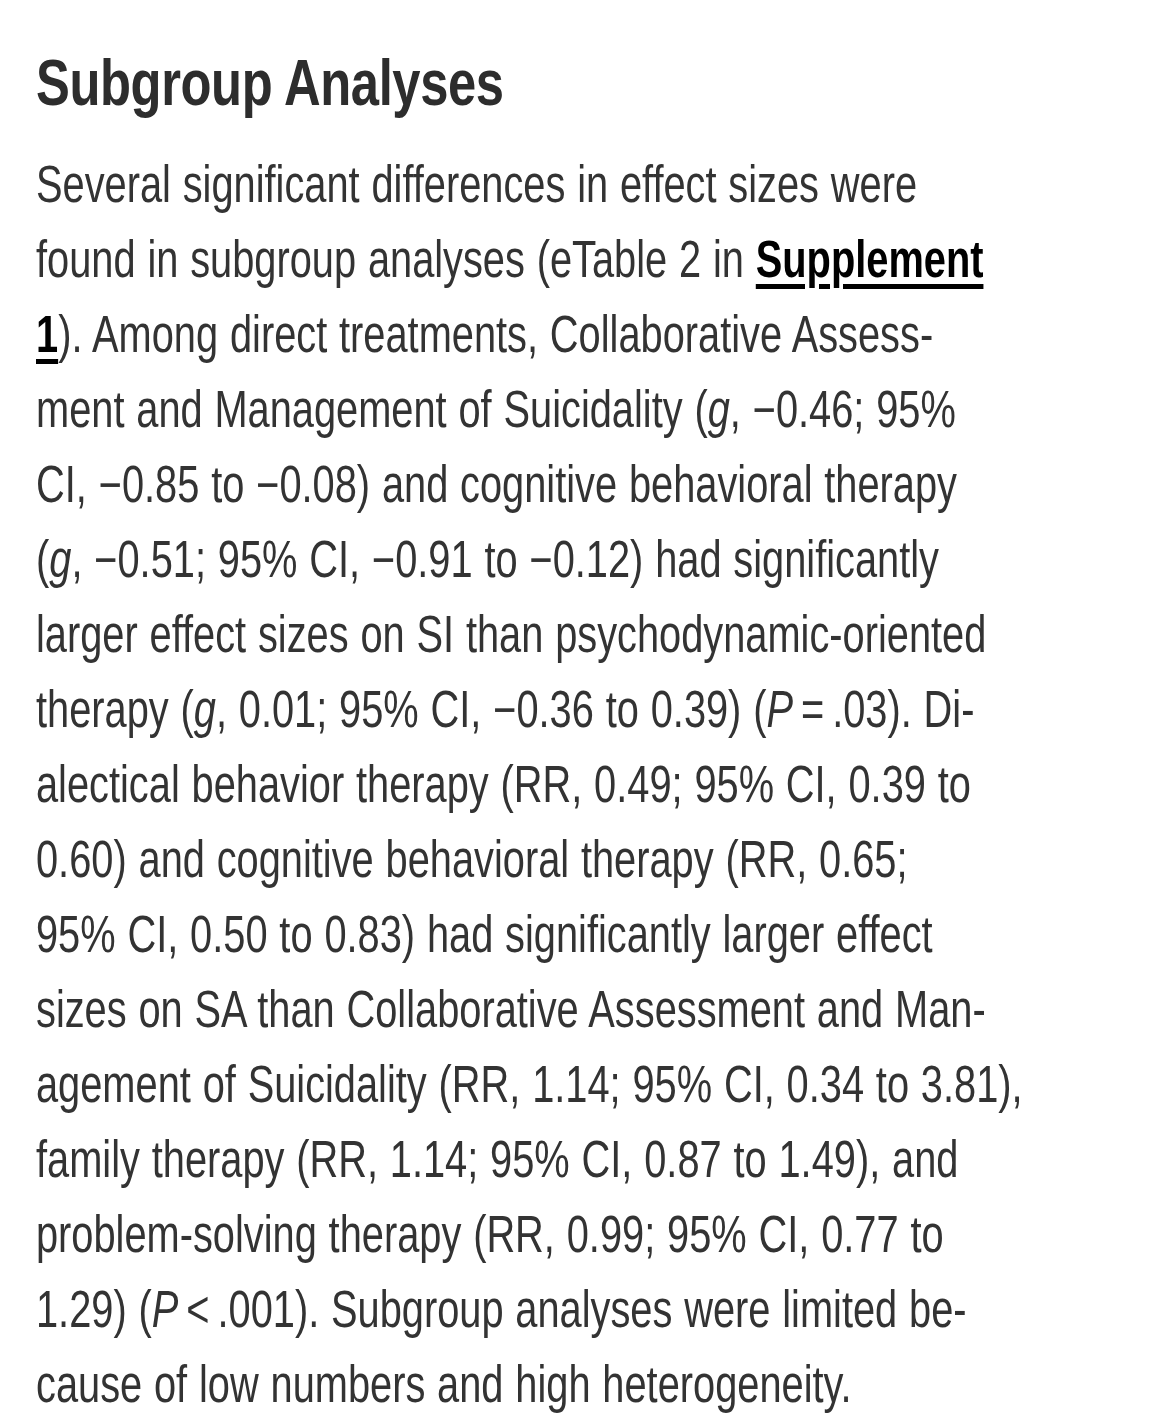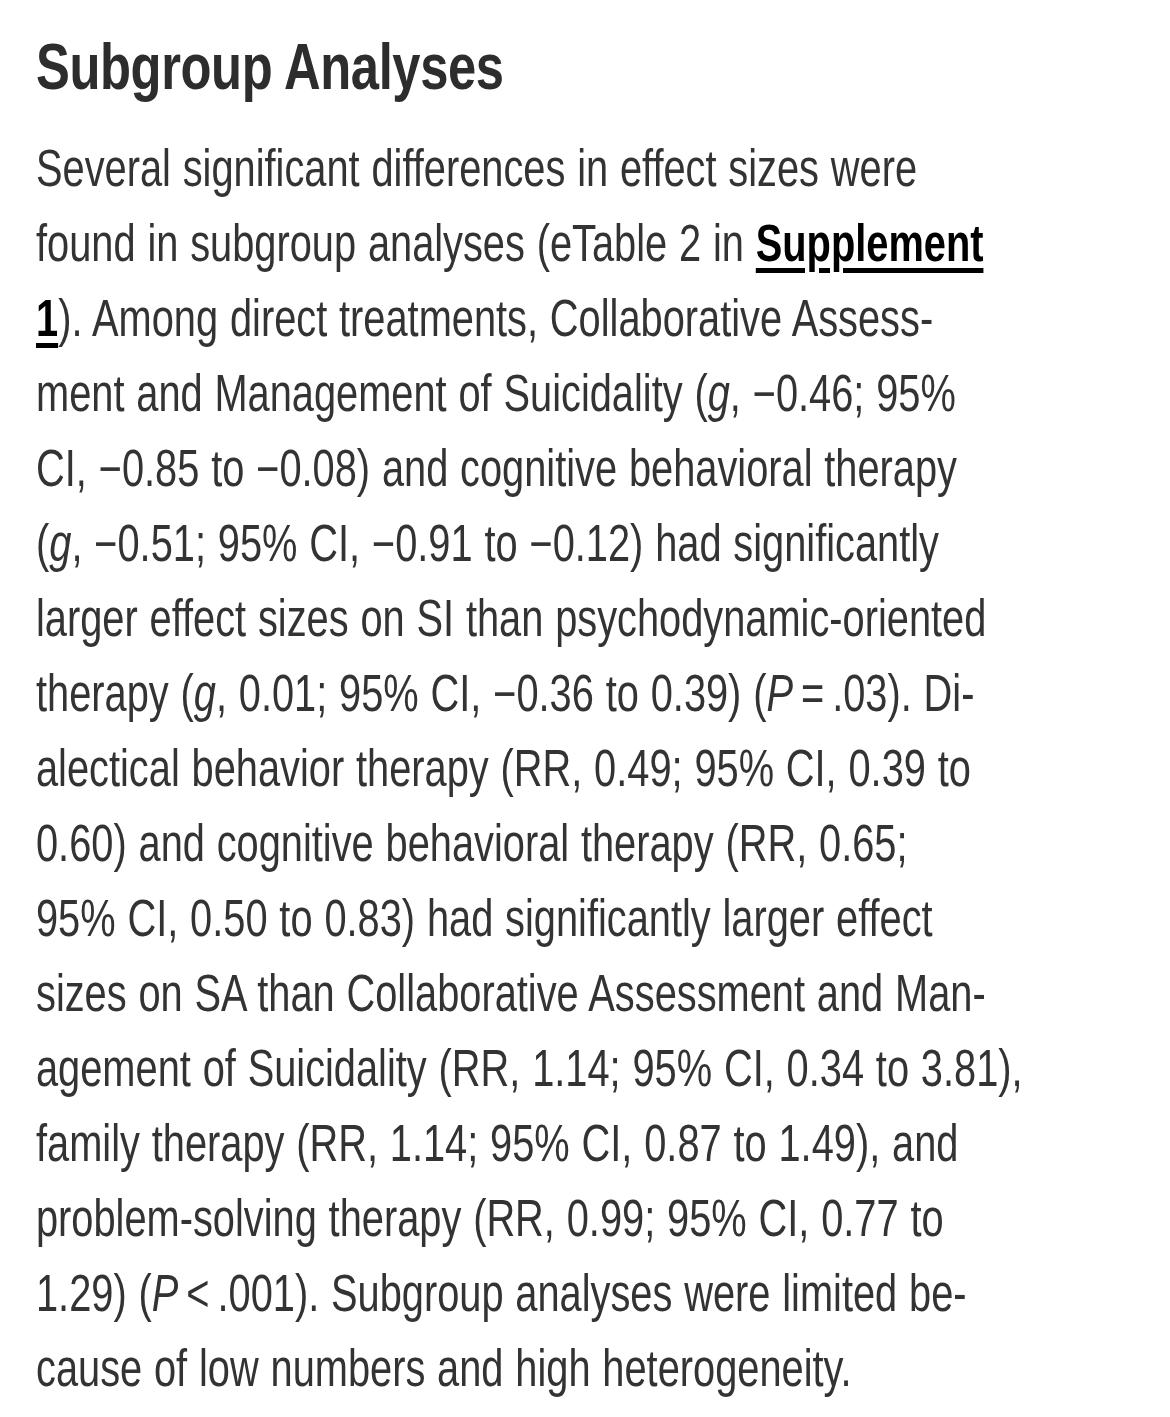--- a/index.html
+++ b/index.html
@@ -6,21 +6,21 @@
   html, body {
     width: 1170px;
     height: 1417px;
     background: var(--bg, #ffffff);
     overflow: hidden;
     font-family: "Liberation Sans", sans-serif;
   }
   .page {
     width: 1019px;
     height: 1417px;
-    padding: 31px 0 0 36px;
+    padding: 47px 0 0 36px;
     background: var(--bg, #ffffff);
   }
   .content {
     transform: scaleX(0.78);
     transform-origin: left top;
     white-space: nowrap;
   }
   h1.section-heading {
     font-size: 65px;
     line-height: 71px;

